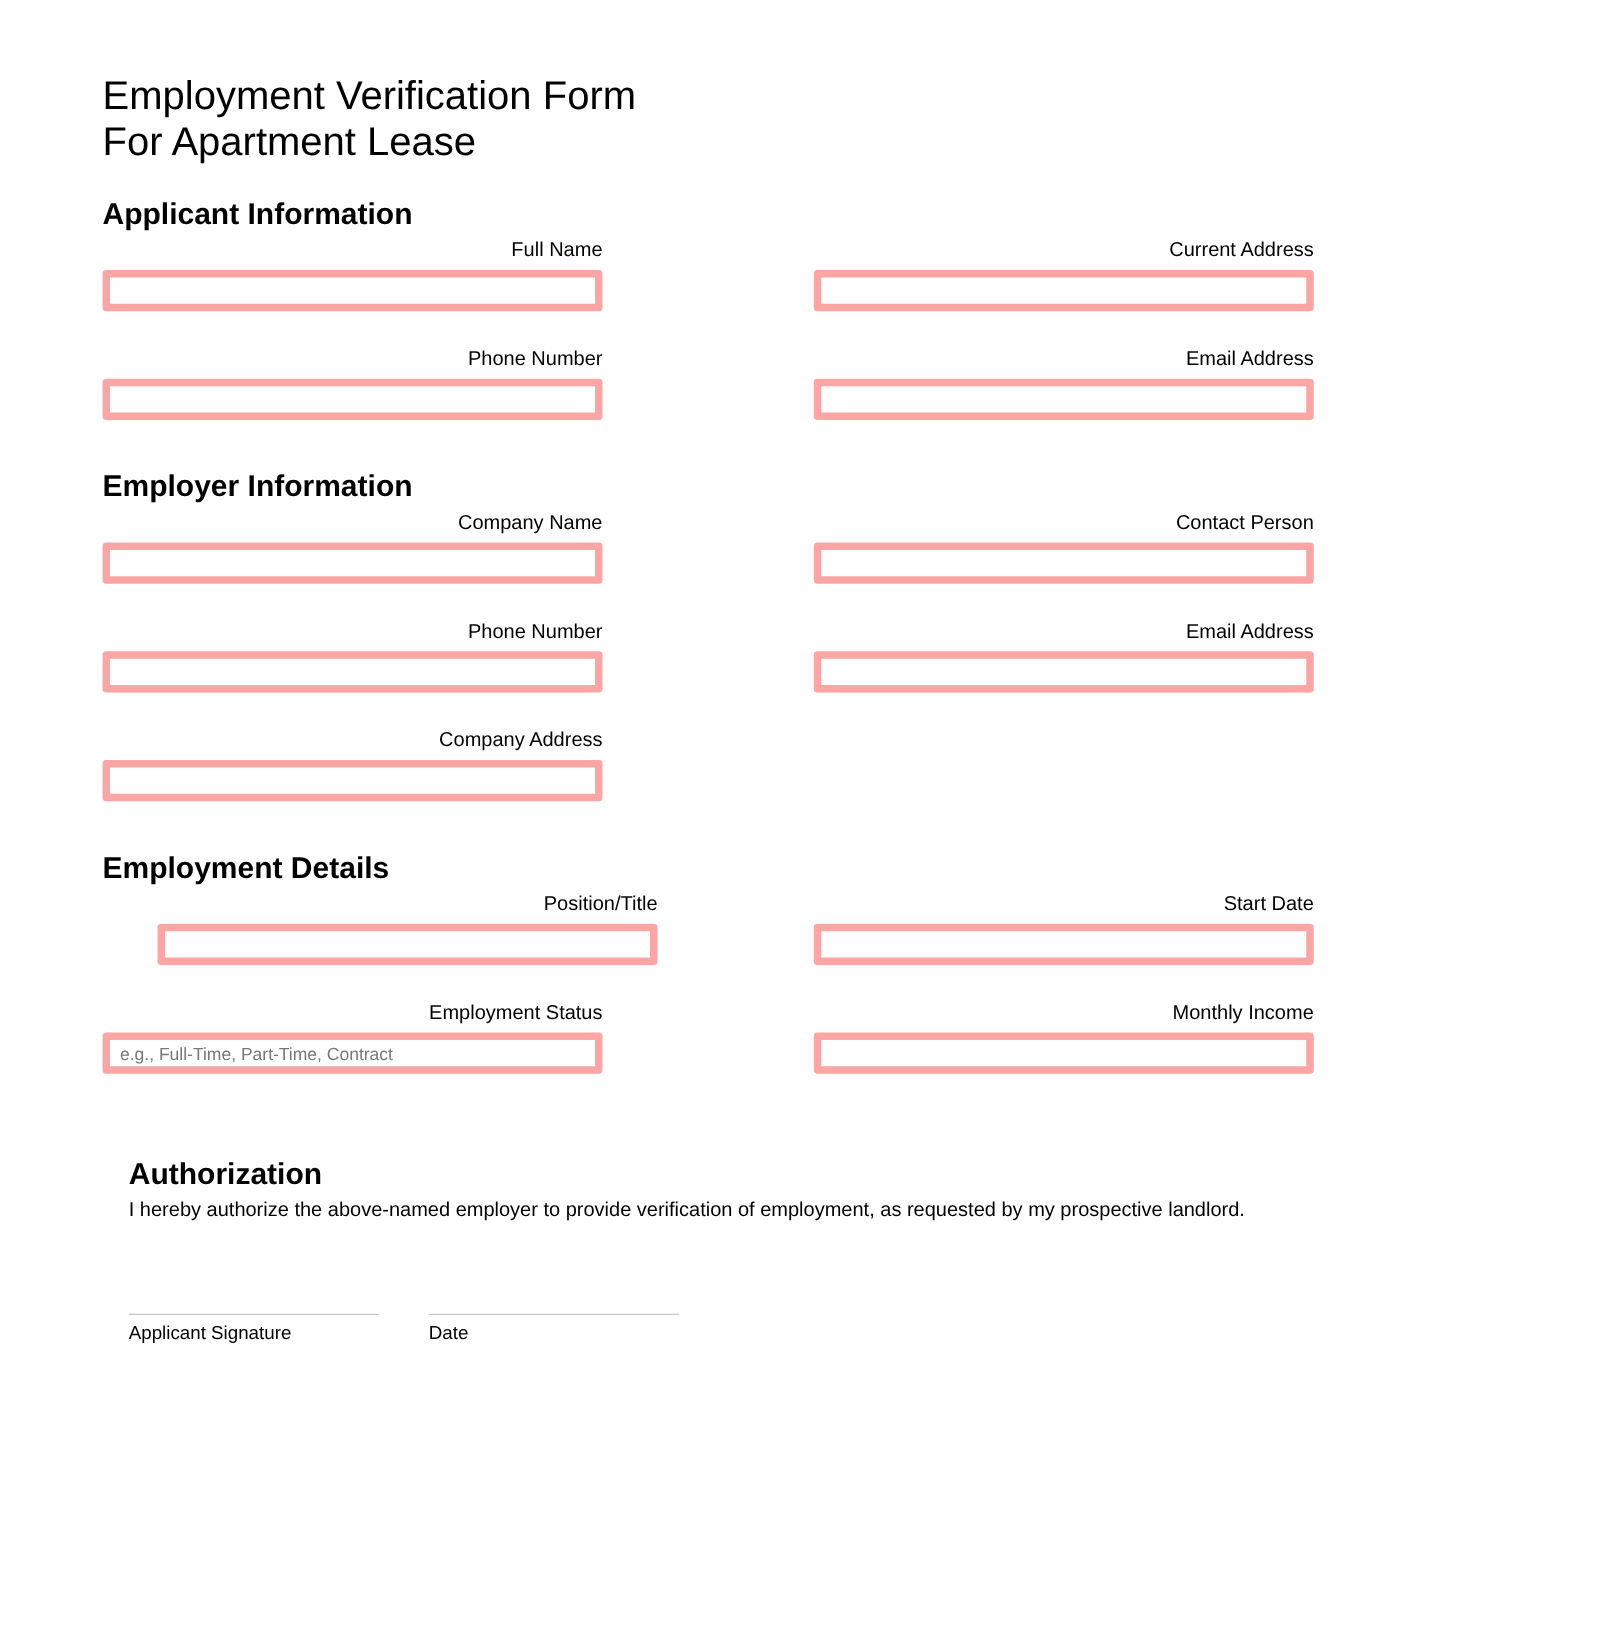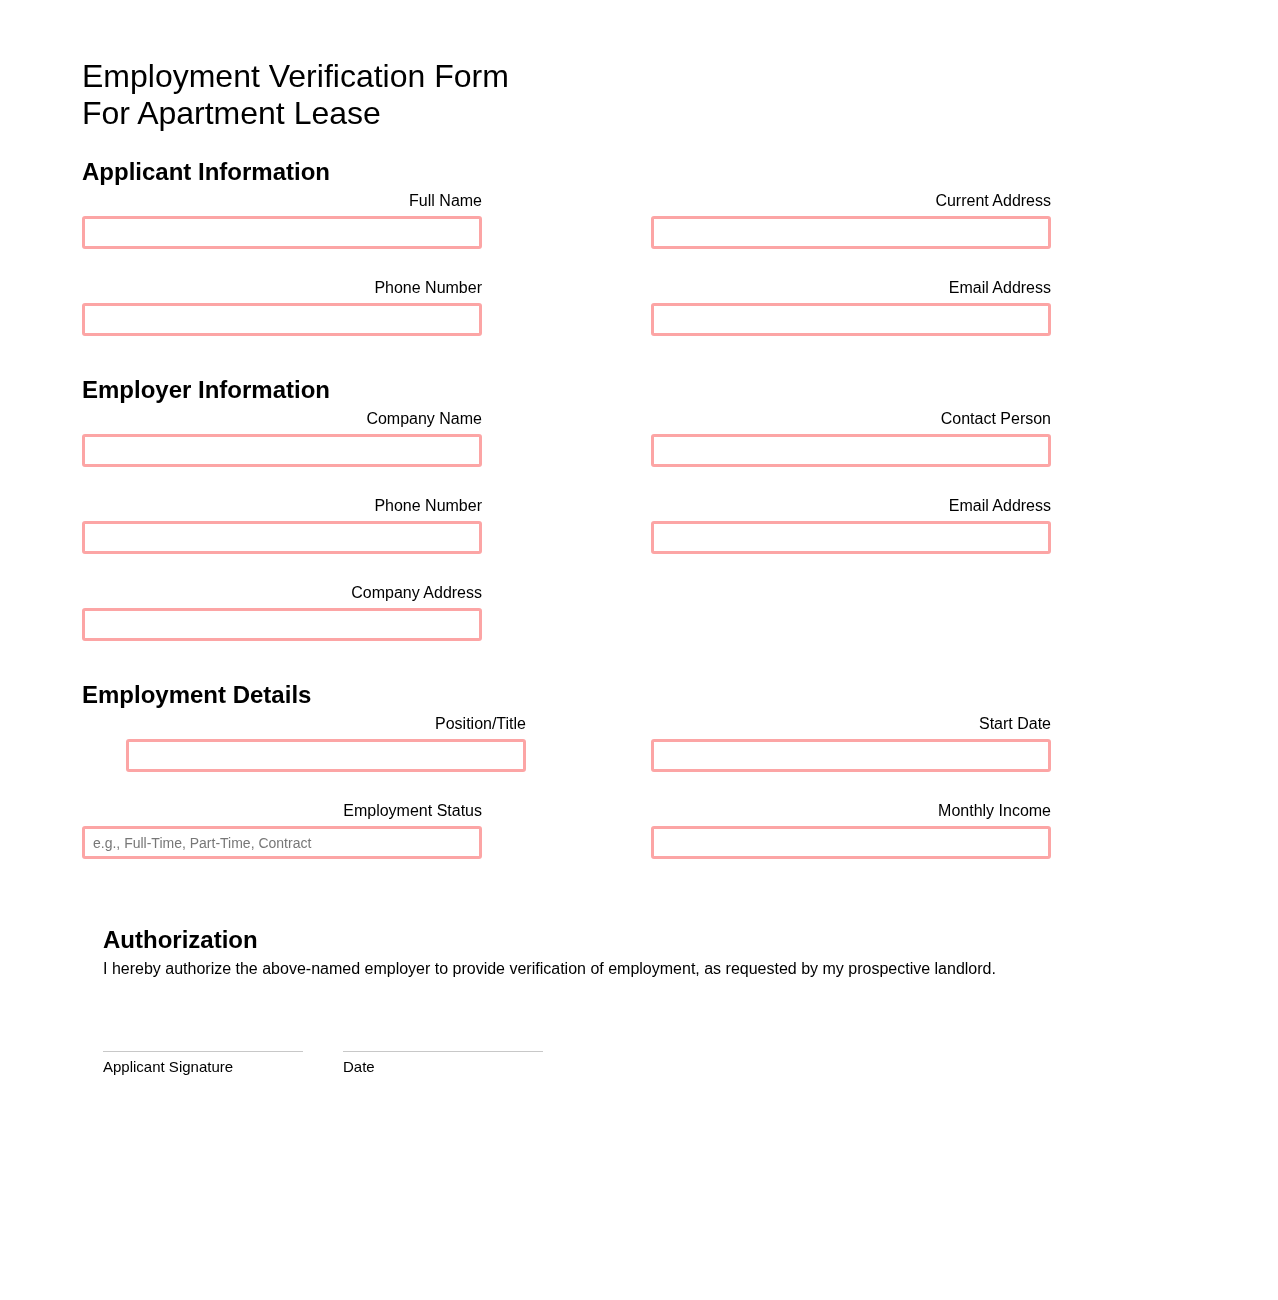--- a/index.html
+++ b/index.html
@@ -16,21 +16,21 @@
   h2 {
     margin: 0; font-weight: bold; font-size: 24px; line-height: 28px;
   }
   .section { position: absolute; left: 0; width: 1000px; }
   .field { position: absolute; width: 400px; }
   .field label {
     display: block; font-size: 16px; line-height: 18px; margin-bottom: 6px; text-align: right;
   }
   .field input {
     box-sizing: border-box; width: 400px; height: 33px;
-    border: 3px solid #fca5a5; border-radius: 3px; background: #fff;
+    border: 6px solid #fca5a5; border-radius: 3px; background: #fff;
     font-family: "Liberation Sans", sans-serif; font-size: 14px;
     padding: 0 8px; outline: none;
   }
   .field input::placeholder { color: #777; }
   .col2 { left: 569px; }
   .auth-text { position: absolute; top: 34px; left: 0; font-size: 16px; line-height: 18px; white-space: nowrap; }
   .sig { position: absolute; width: 200px; }
   .sig .line { height: 1px; background: #c8c8c8; }
   .sig .cap { font-size: 15px; margin-top: 6px; line-height: 17px; }
 </style>

